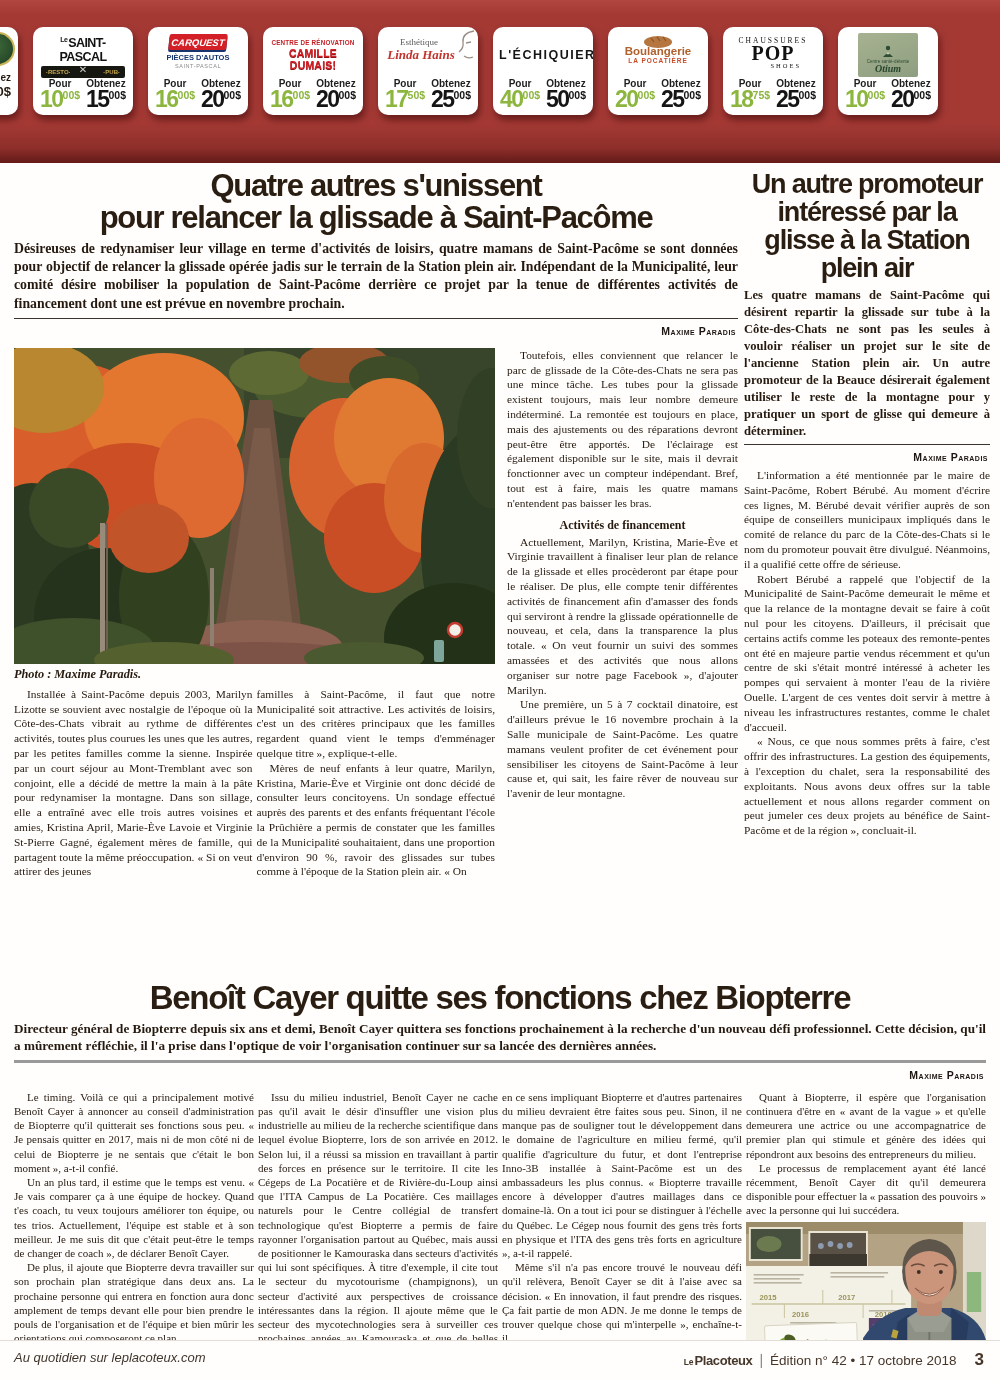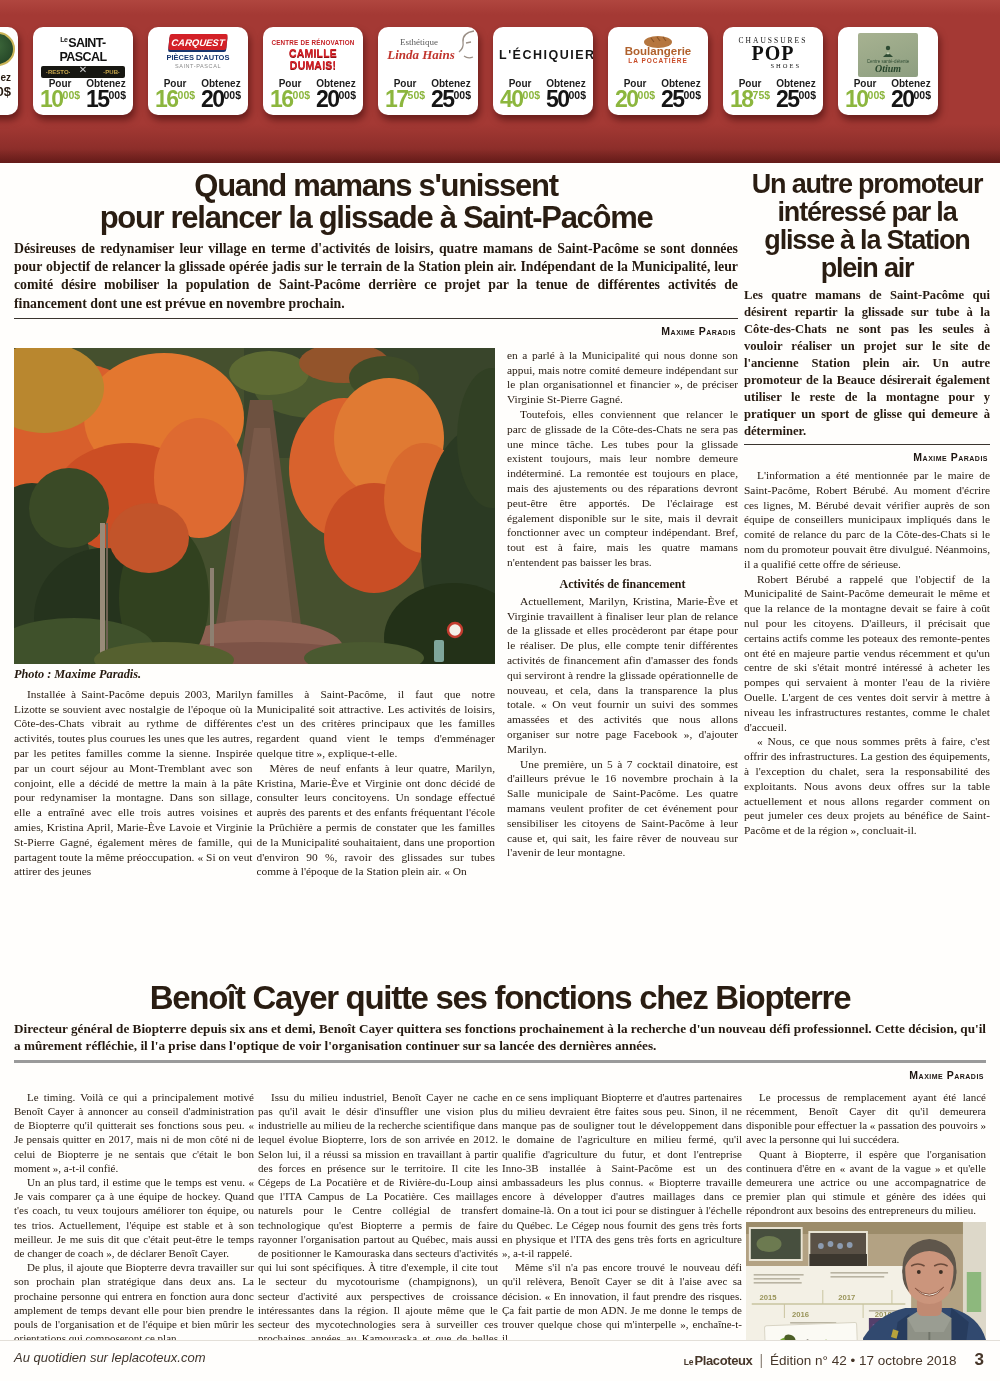--- a/index.html
+++ b/index.html
@@ -322,21 +322,21 @@
             </div>
         </div>
       </div>
 
     </div>
     <div class="banner-shade"></div>
   </header>
 
   <section class="main-article">
     <h1 class="headline">
-      <span class="hl-line">Quand mamans s'unissent</span>
+      <span class="hl-line">Quatre autres s'unissent</span>
       <span class="hl-line">pour relancer la glissade à Saint-Pacôme</span>
     </h1>
     <p class="lead">Désireuses de redynamiser leur village en terme d'activités de loisirs, quatre mamans de Saint-Pacôme se sont données pour objectif de relancer la glissade opérée jadis sur le terrain de la Station plein air. Indépendant de la Municipalité, leur comité désire mobiliser la population de Saint-Pacôme derrière ce projet par la tenue de différentes activités de financement dont une est prévue en novembre prochain.</p>
     <div class="byline-row"><span class="byline">Maxime Paradis</span></div>
 
     <div class="main-body">
       <div class="main-left">
         <svg class="forest-photo" viewBox="0 0 481 316" preserveAspectRatio="none">
           <rect width="481" height="316" fill="#45502e"></rect>
           <rect x="230" width="251" height="110" fill="#39452b"></rect>
@@ -379,21 +379,20 @@
           <div class="col">
             <p class="body">Installée à Saint-Pacôme depuis 2003, Marilyn Lizotte se souvient avec nostalgie de l'époque où la Côte-des-Chats vibrait au rythme de différentes activités, toutes plus courues les unes que les autres, par les petites familles comme la sienne. Inspirée par un court séjour au Mont-Tremblant avec son conjoint, elle a décidé de mettre la main à la pâte pour redynamiser la montagne. Dans son sillage, elle a entraîné avec elle trois autres voisines et amies, Kristina April, Marie-Ève Lavoie et Virginie St-Pierre Gagné, également mères de famille, qui partagent toute la même préoccupation. « Si on veut attirer des jeunes</p>
           </div>
           <div class="col">
             <p class="body cont">familles à Saint-Pacôme, il faut que notre Municipalité soit attractive. Les activités de loisirs, c'est un des critères principaux que les familles regardent quand vient le temps d'emménager quelque titre », explique-t-elle.</p>
             <p class="body">Mères de neuf enfants à leur quatre, Marilyn, Kristina, Marie-Ève et Virginie ont donc décidé de consulter leurs concitoyens. Un sondage effectué auprès des parents et des enfants fréquentant l'école la Prûchière a permis de constater que les familles de la Municipalité souhaitaient, dans une proportion d'environ 90 %, ravoir des glissades sur tubes comme à l'époque de la Station plein air. « On</p>
           </div>
         </div>
       </div>
       <div class="col3">
-        <p class="body cont">en a parlé à la Municipalité qui nous donne son appui, mais notre comité demeure indépendant sur le plan organisationnel et financier », de préciser Virginie St-Pierre Gagné.</p>
         <p class="body">Toutefois, elles conviennent que relancer le parc de glissade de la Côte-des-Chats ne sera pas une mince tâche. Les tubes pour la glissade existent toujours, mais leur nombre demeure indéterminé. La remontée est toujours en place, mais des ajustements ou des réparations devront peut-être être apportés. De l'éclairage est également disponible sur le site, mais il devrait fonctionner avec un compteur indépendant. Bref, tout est à faire, mais les quatre mamans n'entendent pas baisser les bras.</p>
         <h3 class="subhead">Activités de financement</h3>
         <p class="body">Actuellement, Marilyn, Kristina, Marie-Ève et Virginie travaillent à finaliser leur plan de relance de la glissade et elles procèderont par étape pour le réaliser. De plus, elle compte tenir différentes activités de financement afin d'amasser des fonds qui serviront à rendre la glissade opérationnelle de nouveau, et cela, dans la transparence la plus totale. « On veut fournir un suivi des sommes amassées et des activités que nous allons organiser sur notre page Facebook », d'ajouter Marilyn.</p>
         <p class="body">Une première, un 5 à 7 cocktail dinatoire, est d'ailleurs prévue le 16 novembre prochain à la Salle municipale de Saint-Pacôme. Les quatre mamans veulent profiter de cet événement pour sensibiliser les citoyens de Saint-Pacôme à leur cause et, qui sait, les faire rêver de nouveau sur l'avenir de leur montagne.</p>
       </div>
     </div>
   </section>
 
   <aside class="sidebar-article">
     <h2 class="headline">Un autre promoteur intéressé par la glisse à la Station plein air</h2>
@@ -415,22 +414,22 @@
         <p class="body">De plus, il ajoute que Biopterre devra travailler sur son prochain plan stratégique dans deux ans. La prochaine personne qui entrera en fonction aura donc amplement de temps devant elle pour bien prendre le pouls de l'organisation et de l'équipe et bien mûrir les orientations qui composeront ce plan.</p>
       </div>
       <div class="bcol">
         <p class="body">Issu du milieu industriel, Benoît Cayer ne cache pas qu'il avait le désir d'insuffler une vision plus industrielle au milieu de la recherche scientifique dans lequel évolue Biopterre, lors de son arrivée en 2012. Selon lui, il a réussi sa mission en travaillant à partir des forces en présence sur le territoire. Il cite les Cégeps de La Pocatière et de Rivière-du-Loup ainsi que l'ITA Campus de La Pocatière. Ces maillages naturels pour le Centre collégial de transfert technologique qu'est Biopterre a permis de faire rayonner l'organisation partout au Québec, mais aussi de positionner le Kamouraska dans secteurs d'activités qui lui sont spécifiques. À titre d'exemple, il cite tout le secteur du mycotourisme (champignons), un secteur d'activité aux perspectives de croissance intéressantes dans la région. Il ajoute même que le secteur des mycotechnologies sera à surveiller ces prochaines années au Kamouraska et que de belles annonces</p>
       </div>
       <div class="bcol">
         <p class="body cont">en ce sens impliquant Biopterre et d'autres partenaires du milieu devraient être faites sous peu. Sinon, il ne manque pas de souligner tout le développement dans le domaine de l'agriculture en milieu fermé, qu'il qualifie d'agriculture du futur, et dont l'entreprise Inno-3B installée à Saint-Pacôme est un des ambassadeurs les plus connus. « Biopterre travaille encore à développer d'autres maillages dans ce domaine-là. On a tout ici pour se distinguer à l'échelle du Québec. Le Cégep nous fournit des gens très forts en physique et l'ITA des gens très forts en agriculture », a-t-il rappelé.</p>
         <p class="body">Même s'il n'a pas encore trouvé le nouveau défi qu'il relèvera, Benoît Cayer se dit à l'aise avec sa décision. « En innovation, il faut prendre des risques. Ça fait partie de mon ADN. Je me donne le temps de trouver quelque chose qui m'interpelle », enchaîne-t-il.</p>
       </div>
       <div class="bcol">
+        <p class="body">Quant à Biopterre, il espère que l'organisation continuera d'être en « avant de la vague » et qu'elle demeurera une actrice ou une accompagnatrice de premier plan qui stimule et génère des idées qui répondront aux besoins des entrepreneurs du milieu.</p>
         <p class="body">Le processus de remplacement ayant été lancé récemment, Benoît Cayer dit qu'il demeurera disponible pour effectuer la « passation des pouvoirs » avec la personne qui lui succédera.</p>
-        <p class="body">Quant à Biopterre, il espère que l'organisation continuera d'être en « avant de la vague » et qu'elle demeurera une actrice ou une accompagnatrice de premier plan qui stimule et génère des idées qui répondront aux besoins des entrepreneurs du milieu.</p>
         <svg class="cayer-photo" viewBox="0 0 250 145" preserveAspectRatio="none">
           <rect width="250" height="145" fill="#b3a283"></rect>
           <rect width="250" height="12" fill="#93835f" opacity="0.7"></rect>
           <rect x="226" width="24" height="145" fill="#ddd8c9"></rect>
           <rect x="230" y="50" width="15" height="40" fill="#79b06a" opacity="0.8"></rect>
           <rect x="4" y="6" width="54" height="32" fill="#474f3e" stroke="#e9e4d4" stroke-width="2"></rect>
           <ellipse cx="24" cy="22" rx="13" ry="8" fill="#6c7a50"></ellipse>
           <rect x="66" y="10" width="60" height="36" fill="#5a5146" stroke="#e9e4d4" stroke-width="2"></rect>
           <g fill="#8c9bb0">
               <circle cx="78" cy="24" r="3"></circle>

